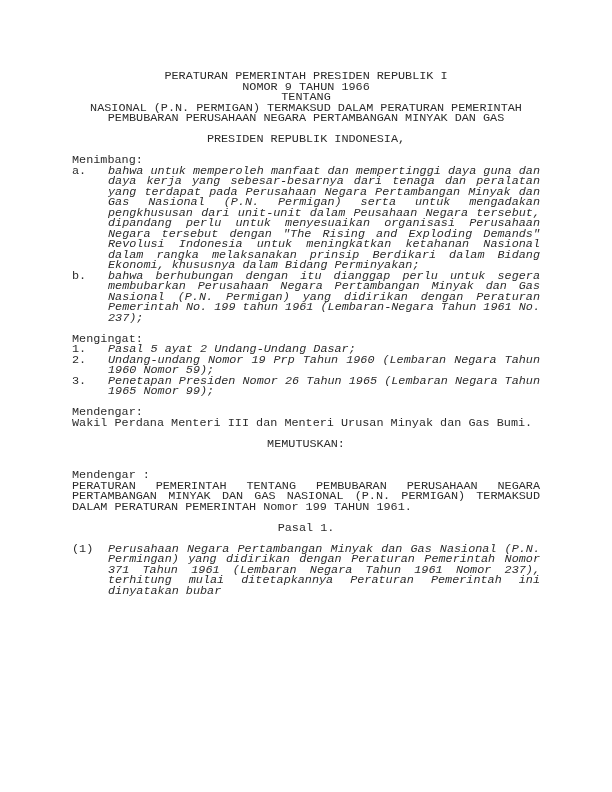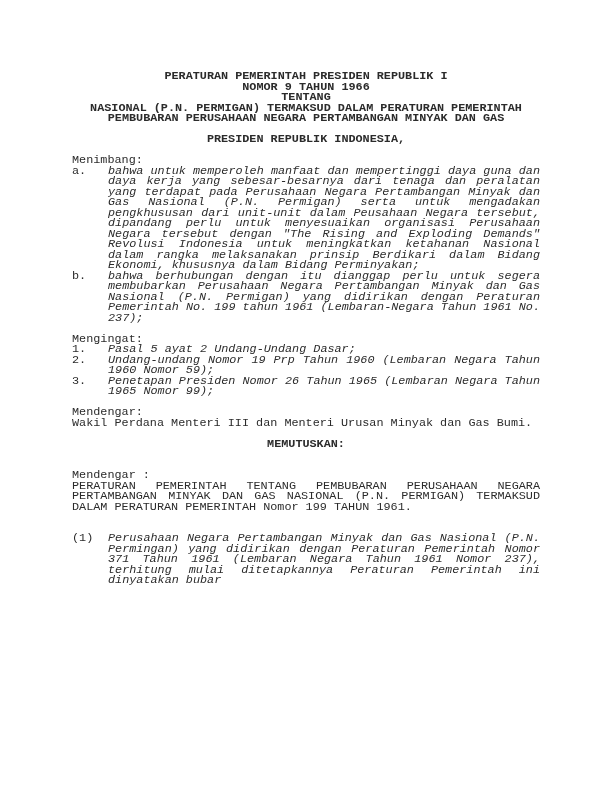--- a/index.html
+++ b/index.html
@@ -2,21 +2,21 @@
 <html><head>
   <meta charset="utf-8">
   <style>
     html, body { margin: 0; padding: 0; background: #ffffff; }
     body { width: 612px; height: 792px; position: relative; overflow: hidden; }
     .page {
       position: absolute; left: 72px; top: 71px; width: 468px;
       font-family: "Liberation Mono", "DejaVu Sans Mono", monospace;
       font-size: 11.8px; line-height: 10.5px; color: #2b2b2b;
     }
-    .center { text-align: center; font-weight: bold; }
+    .center { text-align: center; }
     .just { text-align: justify; }
     .gap { height: 10.5px; }
     .item { display: flex; }
     .item .num { width: 36px; flex: 0 0 36px; }
     .item .txt { flex: 1; text-align: justify; font-style: italic; }
     .indent { text-indent: 36px; }
     p { margin: 0; }
   </style>
 </head>
 <body>
@@ -75,19 +75,20 @@
   </section>
   <div class="gap"></div>
 
   <section>
     <p>Mendengar :</p>
     <p class="just">PERATURAN PEMERINTAH TENTANG PEMBUBARAN PERUSAHAAN NEGARA PERTAMBANGAN MINYAK DAN GAS NASIONAL (P.N. PERMIGAN) TERMAKSUD DALAM PERATURAN PEMERINTAH Nomor 199 TAHUN 1961.</p>
   </section>
   <div class="gap"></div>
 
   <section>
+    <p class="center">Pasal 1.</p>
     <div class="gap"></div>
     <div class="item">
       <span class="num">(1)</span>
       <span class="txt">Perusahaan Negara Pertambangan Minyak dan Gas Nasional (P.N. Permingan) yang didirikan dengan Peraturan Pemerintah Nomor 371 Tahun 1961 (Lembaran Negara Tahun 1961 Nomor 237), terhitung mulai ditetapkannya Peraturan Pemerintah ini dinyatakan bubar</span>
     </div>
   </section>
 </div>
 
 </body></html>

